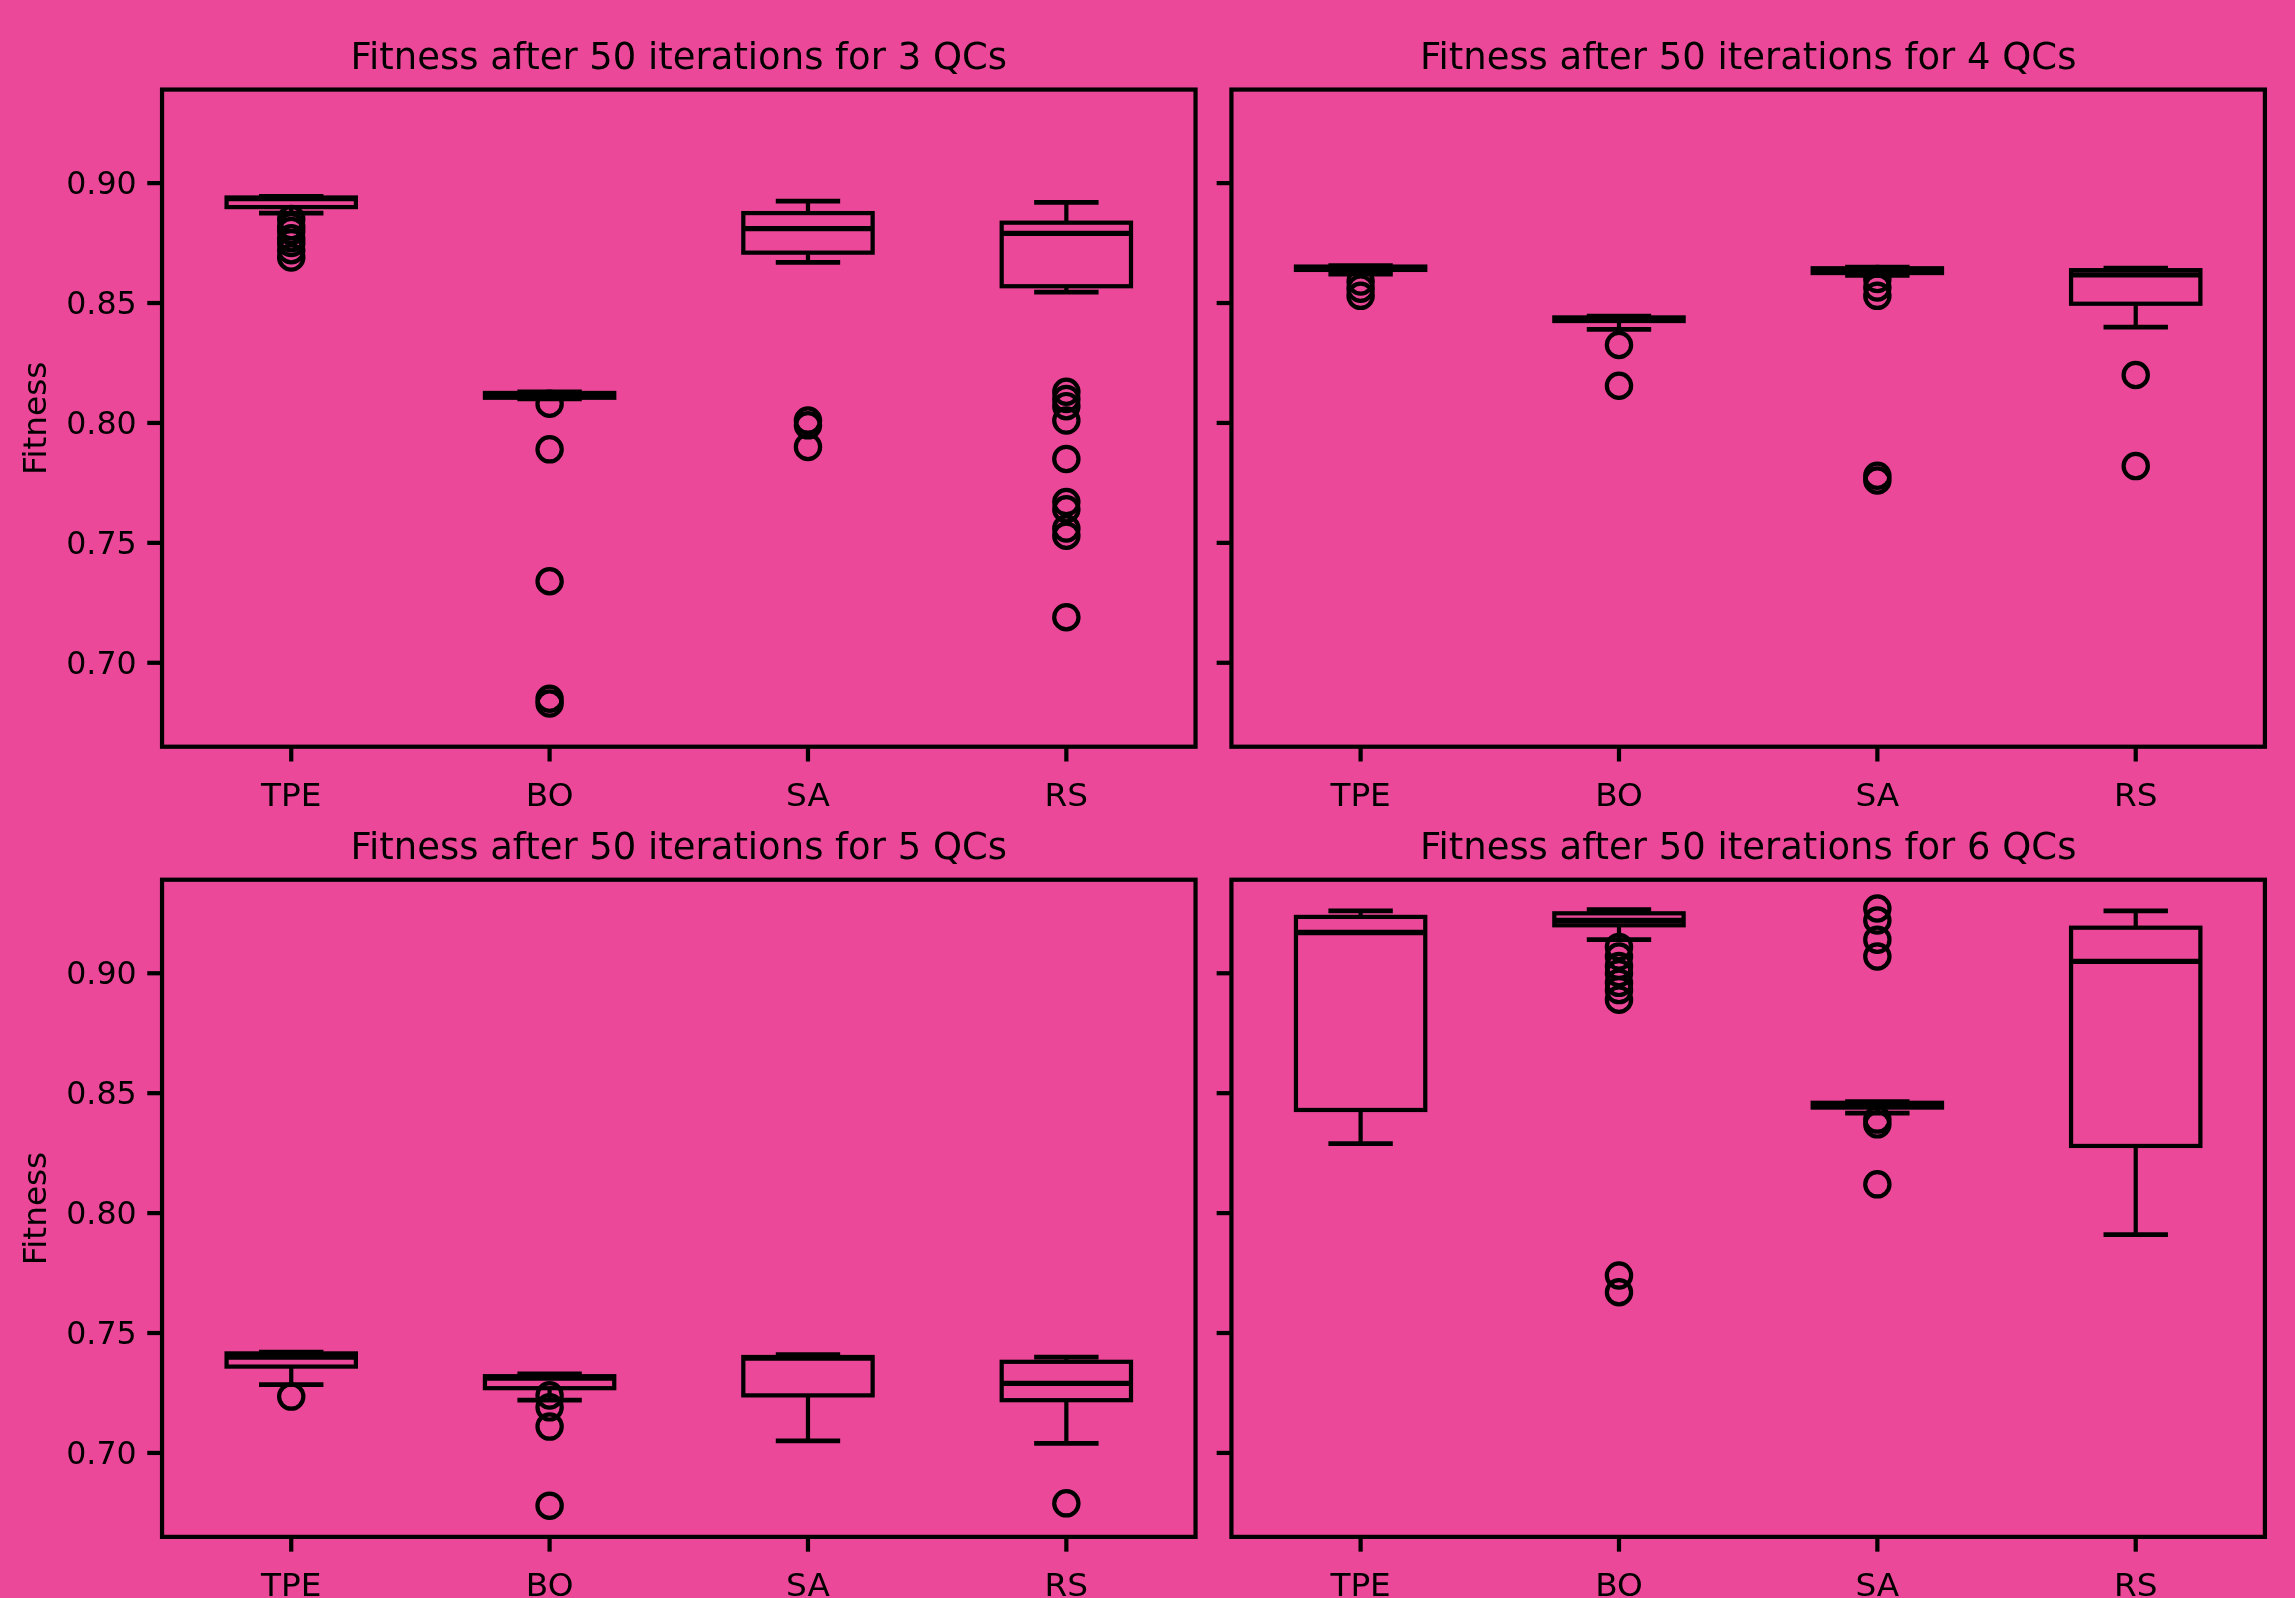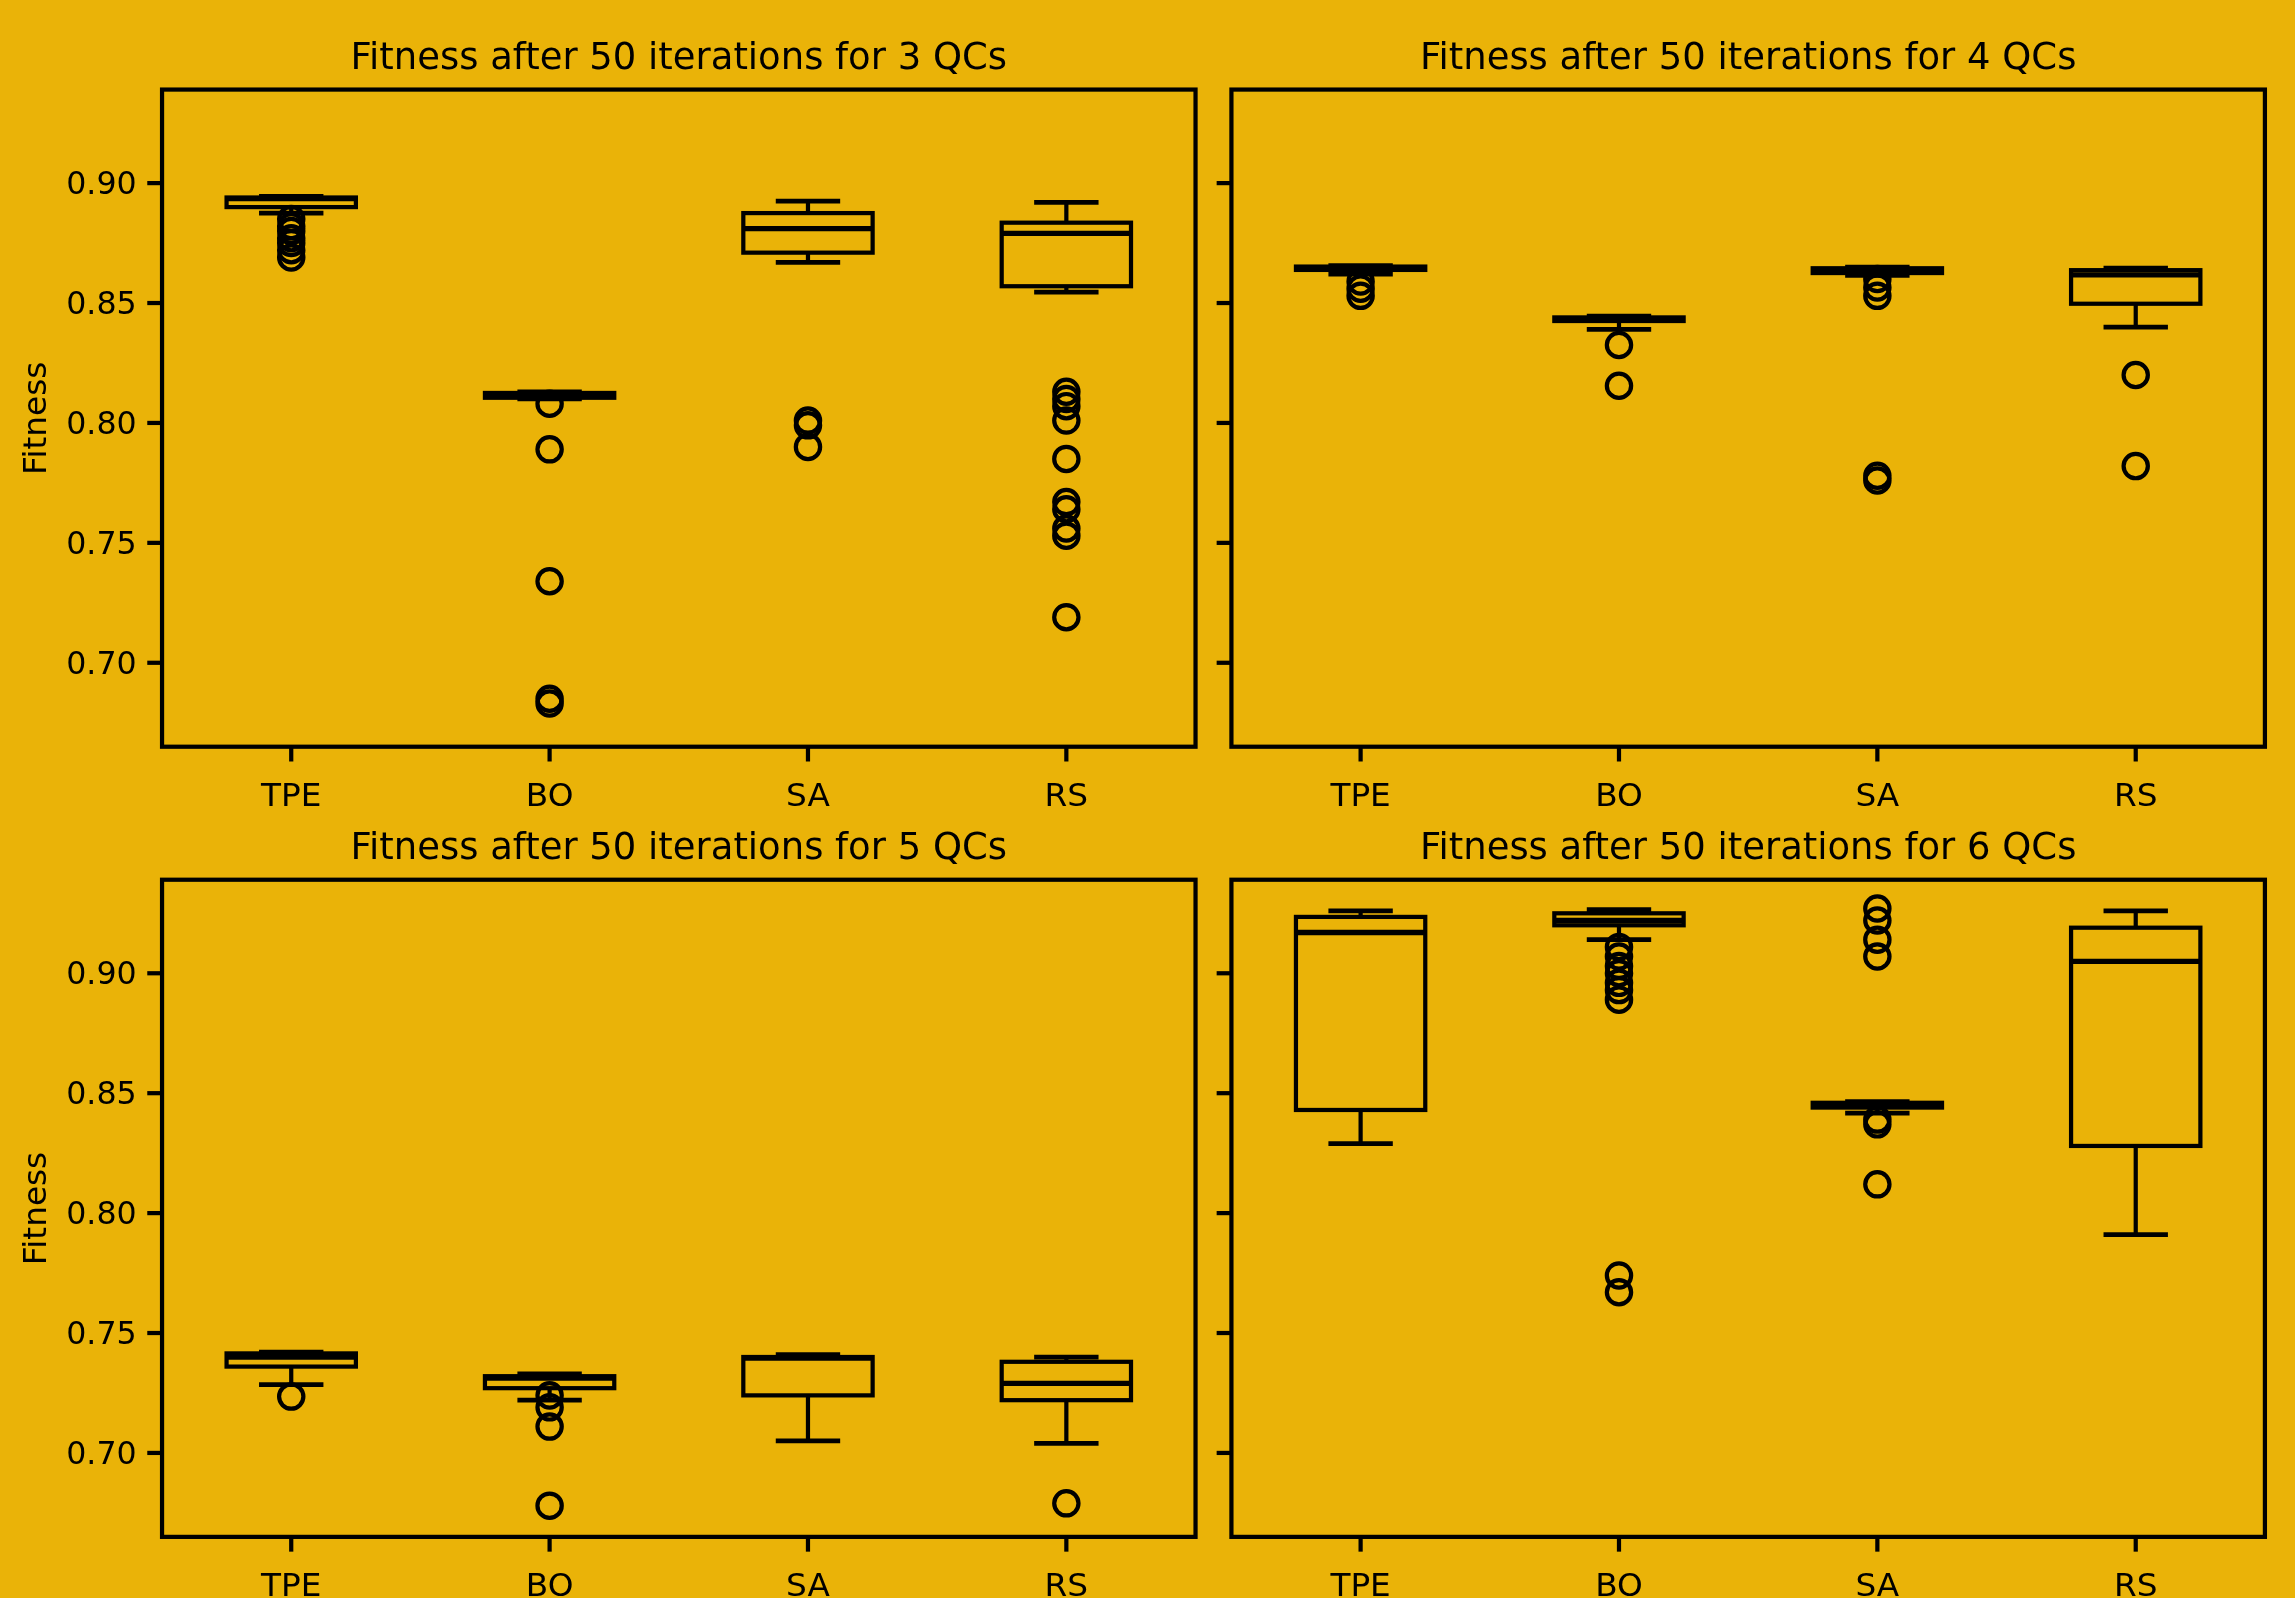--- a/index.html
+++ b/index.html
@@ -1,16 +1,16 @@
 <!DOCTYPE html>
 <html style="font-size:8.4px"><head>
 <meta charset="utf-8">
 <style>
   html,body { margin:0; padding:0; background:#ffffff; }
-  .page { position:relative; width:2295px; height:1599px; background:#eab308; }
+  .page { position:relative; width:2295px; height:1599px; background:#ec4899; }
   svg { display:block; }
   text { font-family:"DejaVu Sans","Liberation Sans",sans-serif; fill:#000000; }
   .title  { font-size:70px; }
   .ylabel { font-size:62px; }
   .ytick-label { font-size:60px; }
   .xtick-label { font-size:62px; }
 </style>
 </head>
 <body>
 

